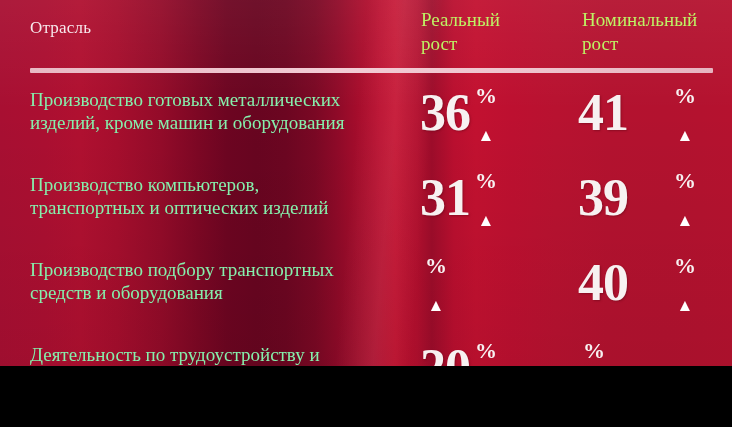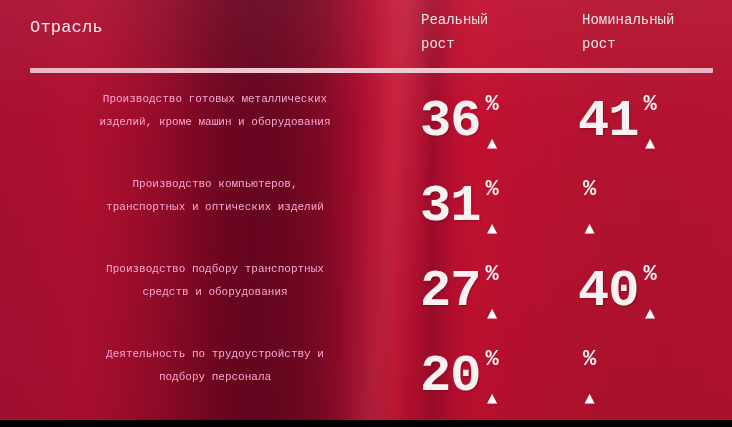--- a/index.html
+++ b/index.html
@@ -3,23 +3,23 @@
 <meta charset="utf-8">
 <style>
   html, body {
     margin: 0;
     padding: 0;
     background: #000;
   }
   #infographic {
     position: relative;
     width: 732px;
-    height: 420px;
+    height: 366px;
     overflow: hidden;
-    font-family: Liberation Mono, monospace;
+    font-family: Liberation Serif, serif;
     color: #ffffff;
     background: #a80f32;
   }
   
   #infographic .bg-base {
     position: absolute;
     inset: 0;
     background: linear-gradient(90deg,
       #a80f32 0%,
       #ab0f31 6%,
@@ -73,24 +73,24 @@
     left: 30px;
     top: 18px;
     font-size: 17px;
     font-weight: 400;
     letter-spacing: 0.2px;
     color: #f7e8ec;
   }
   .head-col {
     position: absolute;
     top: 8px;
-    font-size: 14px;
+    font-size: 19px;
     font-weight: 400;
     line-height: 24px;
-    color: #e5e5e5;
+    color: #bef264;
     white-space: pre-line;
   }
   .head-col.real { left: 421px; }
   .head-col.nominal { left: 582px; }
 
   .divider {
     position: absolute;
     left: 30px;
     top: 68px;
     width: 683px;
@@ -109,37 +109,36 @@
   .row.r0 { top: 80px; }
   .row.r1 { top: 165px; }
   .row.r2 { top: 250px; }
   .row.r3 { top: 335px; }
 
   .row-label {
     position: absolute;
     left: 30px;
     top: 8px;
     width: 370px;
-    font-size: 11px;
+    font-size: 19px;
     line-height: 23px;
     font-weight: 400;
-    color: #f9a8d4;
+    color: #86efac;
     white-space: pre-line;
-    text-align: center;
   }
 
   .metric {
     position: absolute;
-    top: 13px;
+    top: 4px;
     height: 70px;
     display: flex;
     align-items: flex-start;
   }
   .metric.real { left: 420px; }
-  .metric.nominal { left: 578px; }
+  .metric.nominal { left: 578px; gap: 41px; }
 
   .metric-value {
     font-size: 52px;
     font-weight: 700;
     line-height: 58px;
     letter-spacing: -1px;
     color: #f7f1f1;
     text-shadow: 1px 1px 2px rgba(70,0,15,0.35);
   }
   .metric-side {
@@ -205,32 +204,32 @@
       <div class="row-label">Производство компьютеров,
 транспортных и оптических изделий</div>
       <div class="metric real">
         <span class="metric-value">31</span>
         <span class="metric-side">
           <span class="metric-pct">%</span>
           <span class="metric-arrow">▲</span>
         </span>
       </div>
       <div class="metric nominal">
+        <span class="metric-value">39</span>
         <span class="metric-side">
           <span class="metric-pct">%</span>
           <span class="metric-arrow">▲</span>
         </span>
       </div>
     </div>
 
     <div class="row r2">
       <div class="row-label">Производство подбору транспортных
 средств и оборудования</div>
       <div class="metric real">
-        <span class="metric-value">27</span>
         <span class="metric-side">
           <span class="metric-pct">%</span>
           <span class="metric-arrow">▲</span>
         </span>
       </div>
       <div class="metric nominal">
         <span class="metric-value">40</span>
         <span class="metric-side">
           <span class="metric-pct">%</span>
           <span class="metric-arrow">▲</span>

